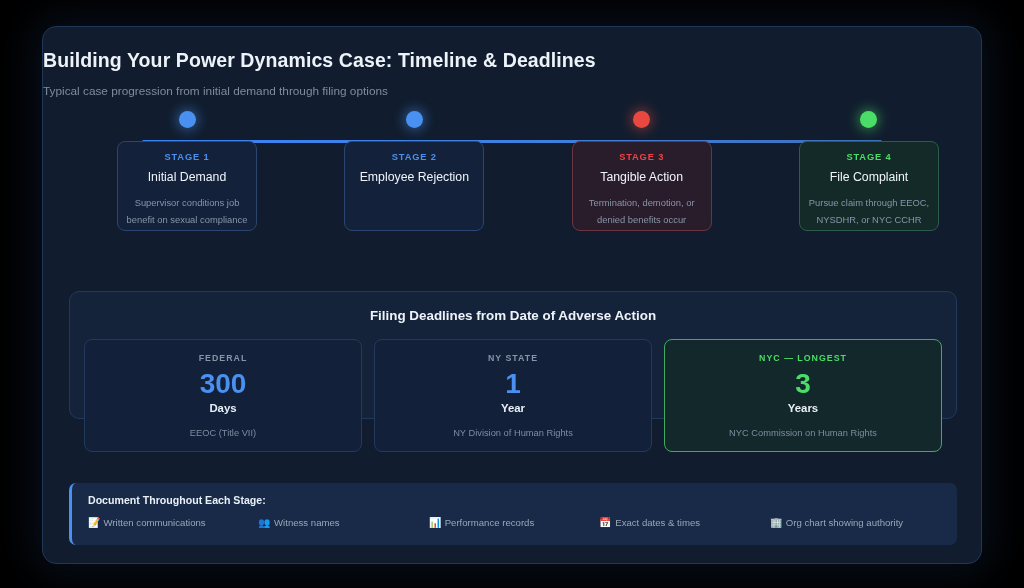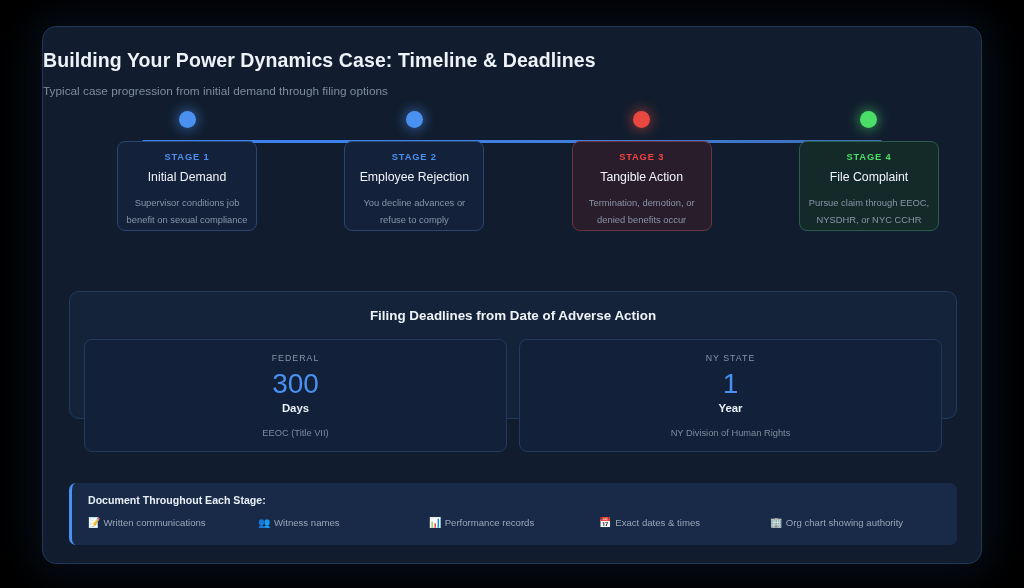--- a/index.html
+++ b/index.html
@@ -146,28 +146,28 @@
     text-align: center;
     padding-top: 13px;
   }
   .dl-card.highlight {
     background: #12282a;
     border: 1px solid #3faa61;
   }
   .dl-label {
     font-size: 8.8px;
     letter-spacing: 1px;
-    font-weight: normal;
+    font-weight: bold;
     color: #8795a8;
   }
   .dl-card.highlight .dl-label { color: #4ade68; }
   .dl-number {
     margin-top: 4px;
     font-size: 28px;
-    font-weight: normal;
+    font-weight: bold;
     color: #4a90f0;
     line-height: 1.22;
   }
   .dl-card.highlight .dl-number { color: #4ade68; }
   .dl-unit {
     margin-top: 1px;
     font-size: 11.4px;
     font-weight: bold;
     color: #e9eff7;
   }
@@ -230,24 +230,20 @@
             <div>benefit on sexual compliance</div>
           </div>
         </div>
       </div>
 
       <div class="stage">
         <div class="dot blue"></div>
         <div class="stage-card c-blue">
           <div class="stage-num blue">STAGE 2</div>
           <div class="stage-name">Employee Rejection</div>
-          <div class="stage-desc">
-            <div>You decline advances or</div>
-            <div>refuse to comply</div>
-          </div>
         </div>
       </div>
 
       <div class="stage">
         <div class="dot red"></div>
         <div class="stage-card c-red">
           <div class="stage-num red">STAGE 3</div>
           <div class="stage-name">Tangible Action</div>
           <div class="stage-desc">
             <div>Termination, demotion, or</div>
@@ -282,20 +278,26 @@
         <div class="dl-source">EEOC (Title VII)</div>
       </div>
 
       <div class="dl-card">
         <div class="dl-label">NY STATE</div>
         <div class="dl-number">1</div>
         <div class="dl-unit">Year</div>
         <div class="dl-source">NY Division of Human Rights</div>
       </div>
 
+      <div class="dl-card highlight">
+        <div class="dl-label">NYC — LONGEST</div>
+        <div class="dl-number">3</div>
+        <div class="dl-unit">Years</div>
+        <div class="dl-source">NYC Commission on Human Rights</div>
+      </div>
 
     </div>
   </div>
 
   <div class="docbar">
     <div class="docbar-title">Document Throughout Each Stage:</div>
     <div class="doc-items">
 
       <div class="doc-item">
         <span class="emoji">📝</span><span>Written communications</span>

